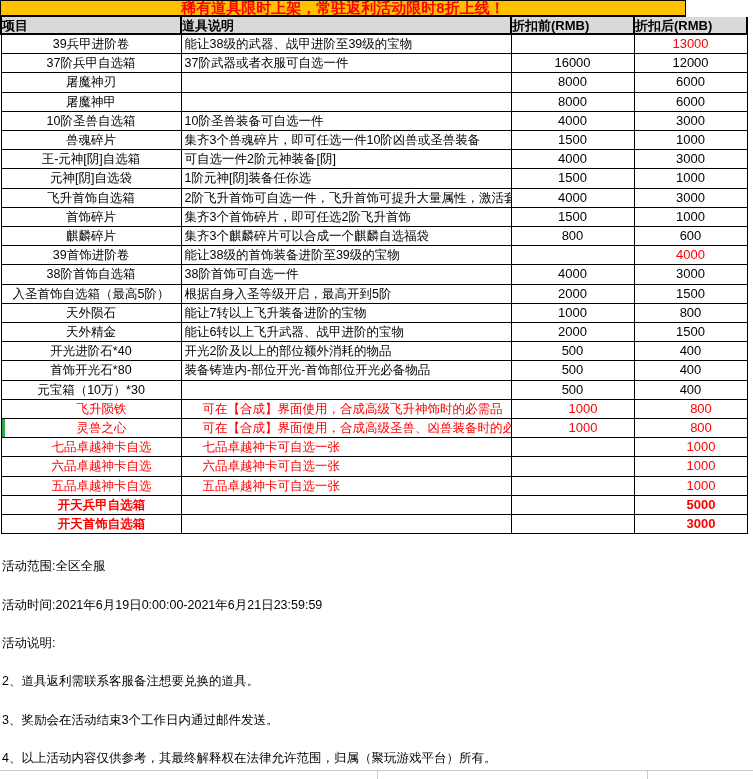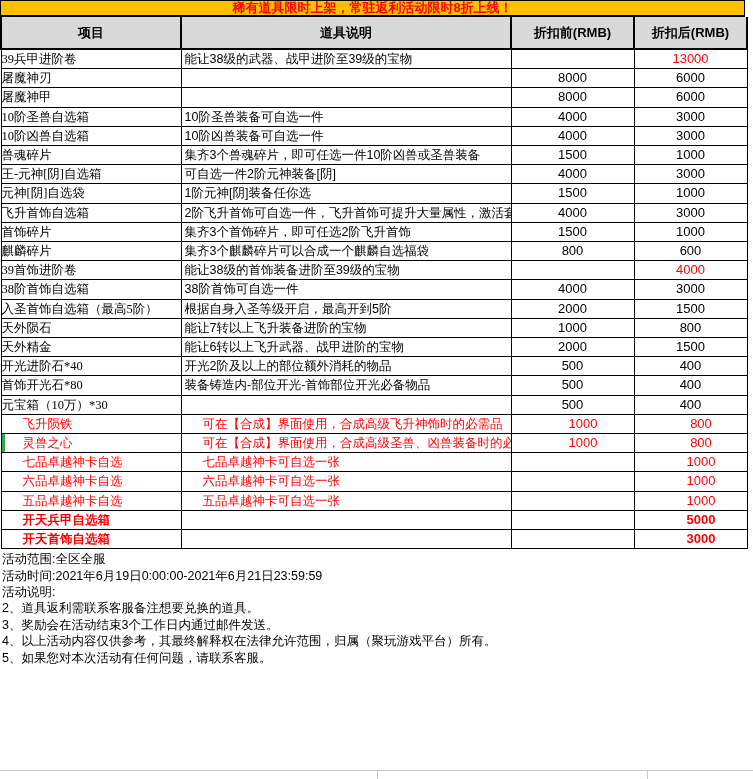--- a/index.html
+++ b/index.html
@@ -3,52 +3,52 @@
 <meta charset="utf-8">
 <style>
   :root{
     --accent:#FFC000; --hdr-gray:#D9D9D9; --red:#FF0000; --sel-green:#2FA84F; --grid-gray:#C9C9C9;
   }
   html,body{margin:0;padding:0;background:#fff;}
   body{width:753px;height:779px;font-family:"Liberation Sans",sans-serif;color:#000;}
   .sheet{position:relative;width:753px;height:779px;overflow:hidden;background:#fff;}
 
   .title-banner{
-    box-sizing:border-box;width:745px;height:17px;
+    box-sizing:border-box;width:686px;height:17px;
     background:var(--accent);
     border:1px solid #000;border-bottom:2px solid #000;
-    color:var(--red);font-weight:bold;font-size:13px;line-height:14px;
+    color:var(--red);font-weight:bold;font-size:15px;line-height:14px;
     text-align:center;white-space:nowrap;overflow:hidden;
   }
 
   table.price{width:746px;table-layout:fixed;border-collapse:collapse;}
   col.c1{width:180px;}col.c2{width:330px;}col.c3{width:123px;}col.c4{width:113px;}
 
   th{
     box-sizing:border-box;background:var(--hdr-gray);
     border:2px solid #000;border-top:none;
     font-weight:bold;font-size:13px;height:17px;line-height:15px;
-    padding:8px;text-align:center;white-space:nowrap;overflow:hidden;
+    padding:0;text-align:left;white-space:nowrap;overflow:hidden;
   }
   td{
     box-sizing:border-box;border:1px solid #000;
     height:18.2px;line-height:18.2px;padding:0;
     font-size:12.5px;white-space:nowrap;overflow:hidden;
   }
-  td.c-name{font-family:Liberation Serif, serif;}
+  td.c-name{text-align:center;}
   td.c-desc{text-align:left;padding-left:3px;padding-right:1px;}
   td.c-price{text-align:center;font-size:13px;}
 
   tr.red-row td{color:var(--red);padding-left:21px;}
   td.red-after{color:var(--red);}
   tr.bold-row td{font-weight:bold;margin-top:36px;}
   td.selected-left{box-shadow:inset 3px 0 0 0 var(--sel-green);}
 
   .footer{padding:2px 0 0 2px;font-size:12.5px;}
-  .fline{height:16.4px;line-height:16.4px;white-space:nowrap;overflow:hidden;}
+  .fline{height:16.4px;line-height:16.4px;white-space:nowrap;overflow:hidden;margin-top:22px;}
 
   .grid-remnant-h{position:absolute;left:0;top:770px;width:753px;height:1px;background:var(--grid-gray);}
   .grid-remnant-v{position:absolute;top:770px;width:1px;height:9px;background:var(--grid-gray);}
   .grid-remnant-v.v1{left:377px;}
   .grid-remnant-v.v2{left:647px;}
 </style>
 </head>
 <body>
 
 <div class="sheet">
@@ -71,40 +71,40 @@
       </tr>
     </thead>
     <tbody>
         <tr>
       <td class="c-name">39兵甲进阶卷</td>
       <td class="c-desc">能让38级的武器、战甲进阶至39级的宝物</td>
       <td class="c-price"></td>
       <td class="c-price red-after">13000</td>
     </tr>
         <tr>
+      <td class="c-name">37阶兵甲自选箱</td>
+      <td class="c-desc">37阶武器或者衣服可自选一件</td>
+      <td class="c-price">16000</td>
+      <td class="c-price">12000</td>
+    </tr>
+        <tr>
       <td class="c-name">屠魔神刃</td>
       <td class="c-desc"></td>
       <td class="c-price">8000</td>
       <td class="c-price">6000</td>
     </tr>
         <tr>
       <td class="c-name">屠魔神甲</td>
       <td class="c-desc"></td>
       <td class="c-price">8000</td>
       <td class="c-price">6000</td>
     </tr>
         <tr>
       <td class="c-name">10阶圣兽自选箱</td>
       <td class="c-desc">10阶圣兽装备可自选一件</td>
-      <td class="c-price">4000</td>
-      <td class="c-price">3000</td>
-    </tr>
-        <tr>
-      <td class="c-name">10阶凶兽自选箱</td>
-      <td class="c-desc">10阶凶兽装备可自选一件</td>
       <td class="c-price">4000</td>
       <td class="c-price">3000</td>
     </tr>
         <tr>
       <td class="c-name">兽魂碎片</td>
       <td class="c-desc">集齐3个兽魂碎片，即可任选一件10阶凶兽或圣兽装备</td>
       <td class="c-price">1500</td>
       <td class="c-price">1000</td>
     </tr>
         <tr>

